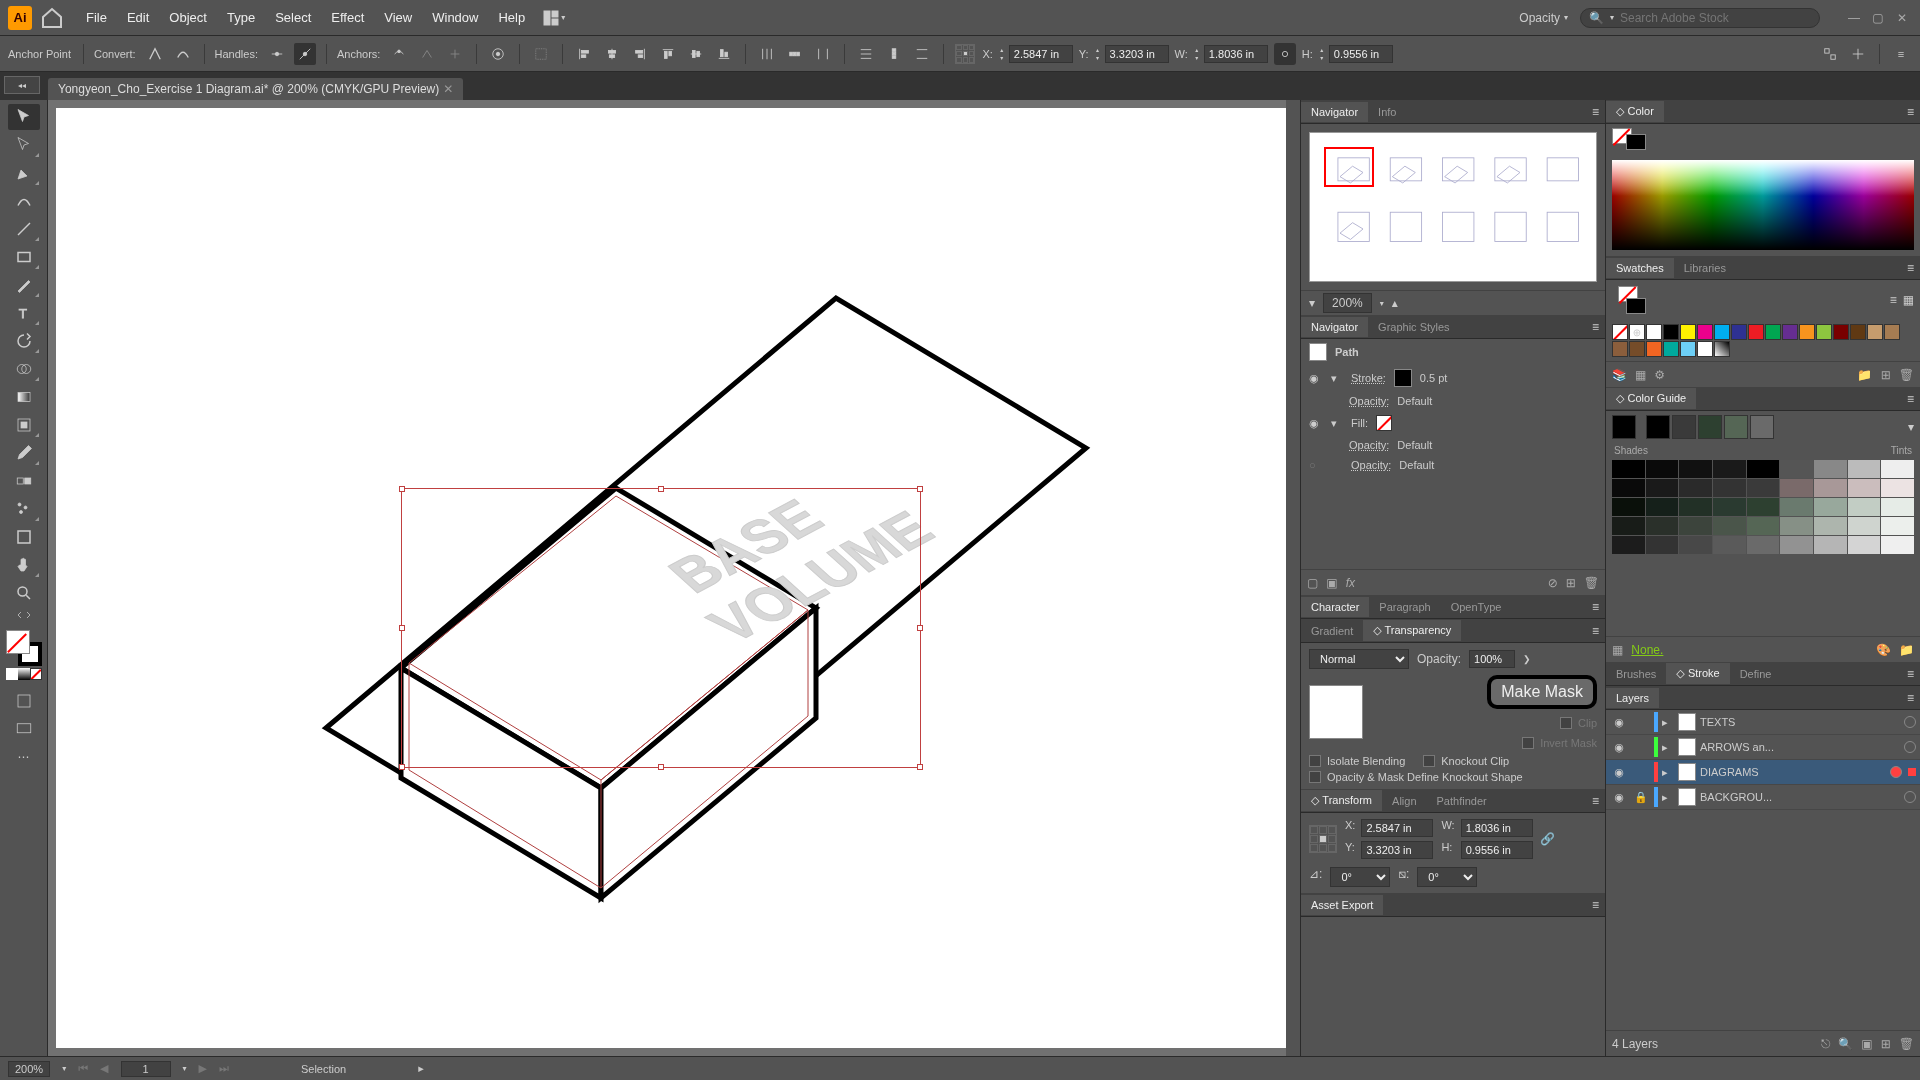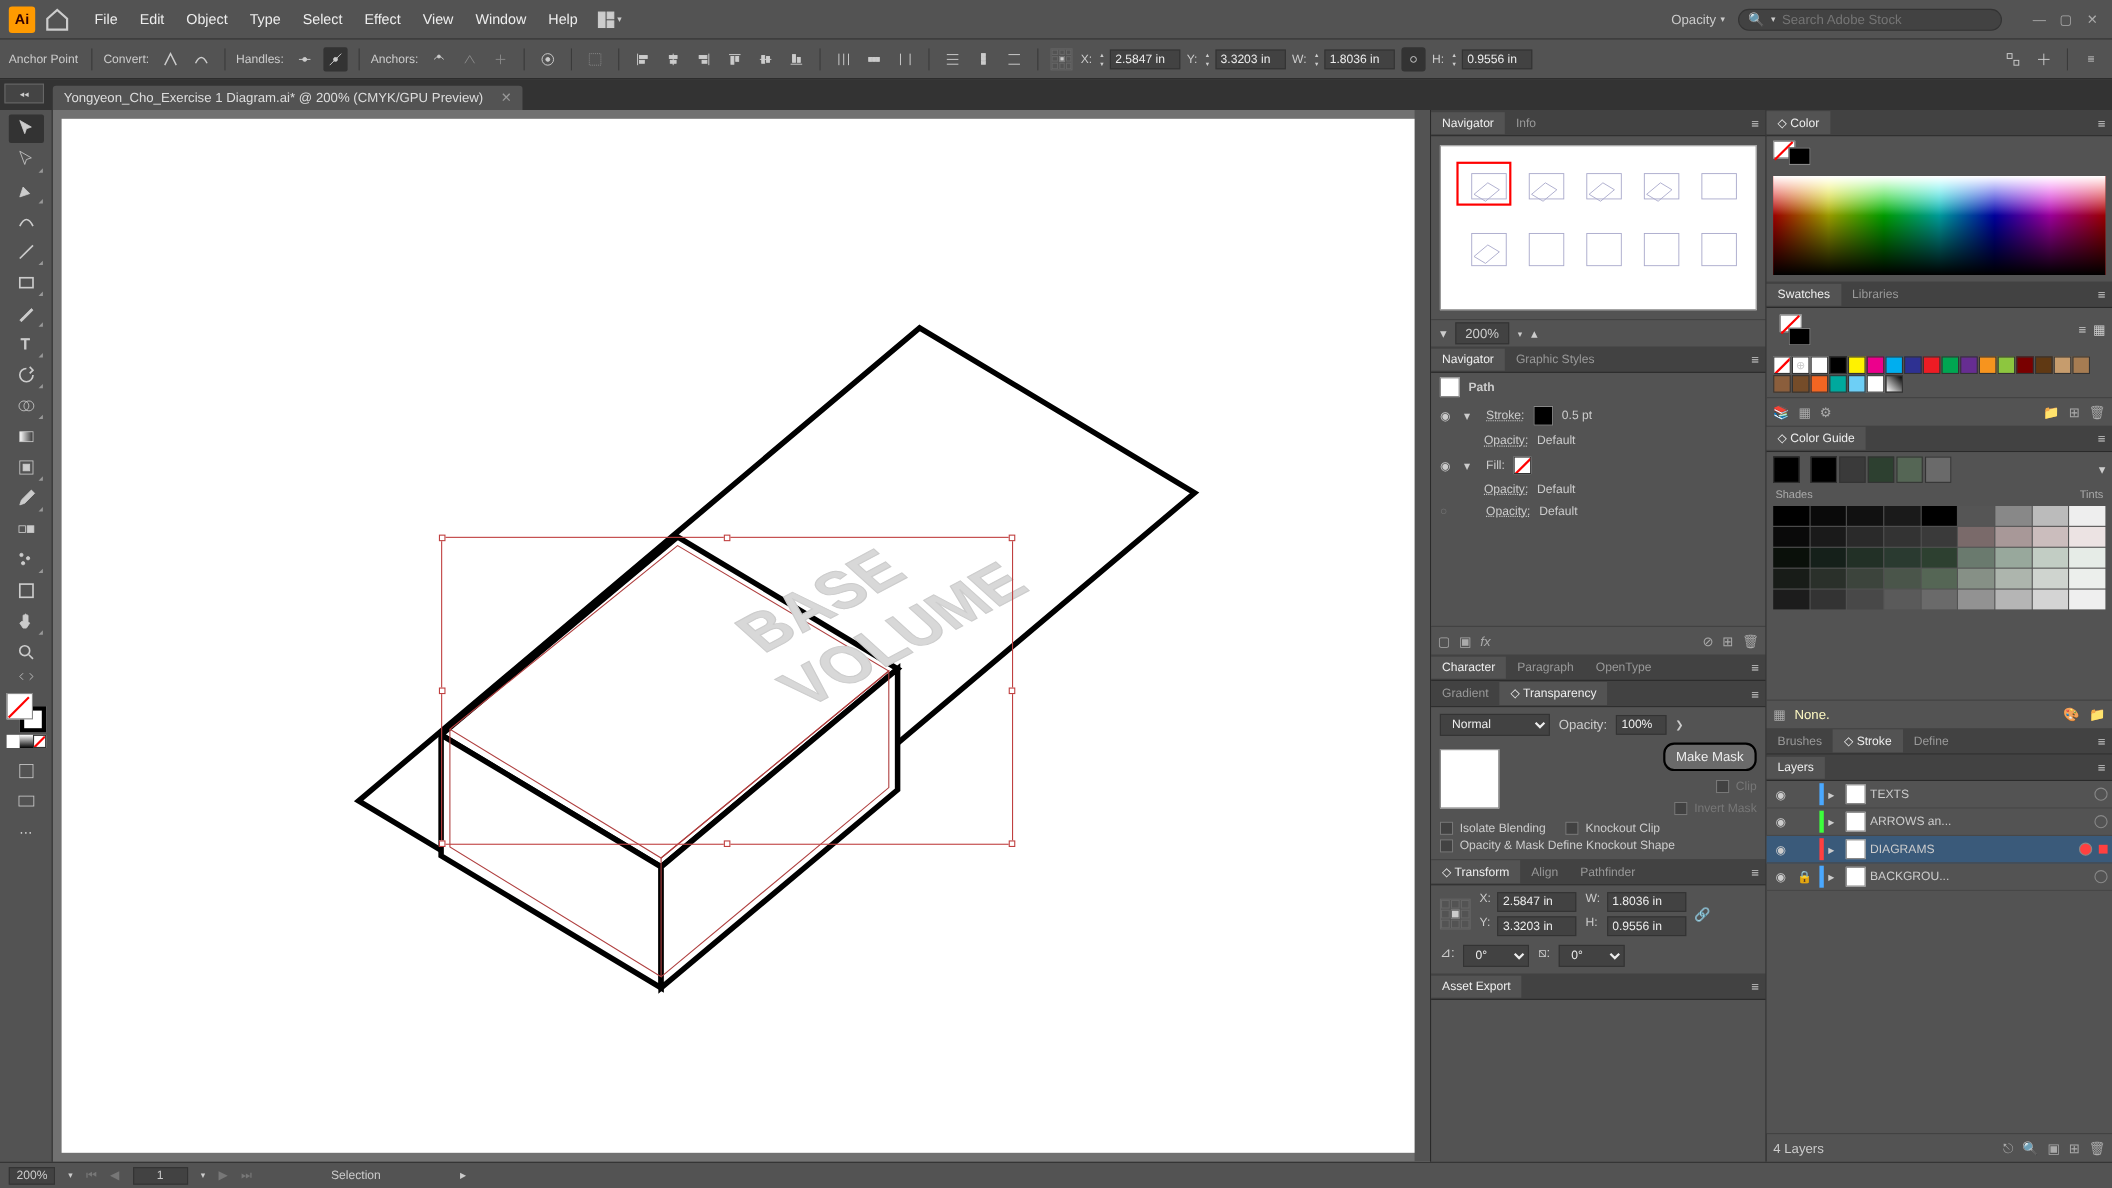--- a/index.html
+++ b/index.html
@@ -23,21 +23,21 @@
 .ctrl-btn { width: 22px; height: 22px; display: flex; align-items: center; justify-content: center; cursor: pointer; border-radius: 2px; }
 .ctrl-btn.active { background: #333; }
 .ctrl-sep { width: 1px; height: 20px; background: #3a3a3a; margin: 0 4px; }
 .ctrl-input { background: #424242; border: 1px solid #333; color: #eee; width: 64px; padding: 2px 4px; font-size: 11px; }
 .ctrl-field { display: flex; align-items: center; gap: 2px; }
 .ctrl-spin { display: flex; flex-direction: column; }
 .spin-btn { width: 10px; height: 8px; font-size: 6px; display: flex; align-items: center; justify-content: center; cursor: pointer; }
 
 
 .tabbar { height: 28px; background: #333; display: flex; align-items: flex-end; padding-left: 48px; position: relative; }
-.doc-tab { background: #535353; padding: 4px 10px; display: flex; align-items: center; gap: 16px; border-radius: 3px 3px 0 0; font-size: 12px; color: #ddd; }
+.doc-tab { background: #535353; padding: 4px 10px; display: flex; align-items: center; gap: 4px; border-radius: 3px 3px 0 0; font-size: 12px; color: #ddd; }
 .tab-close { cursor: pointer; color: #999; }
 .collapse-handle { position: absolute; left: 4px; top: 4px; width: 36px; height: 18px; background: #444; border: 1px solid #666; display: flex; align-items: center; justify-content: center; font-size: 8px; cursor: pointer; }
 
 
 .main { display: flex; height: calc(1080px - 36px - 36px - 28px - 24px); }
 
 
 .toolbox { width: 48px; background: #535353; display: flex; flex-direction: column; align-items: center; padding-top: 4px; border-right: 1px solid #2a2a2a; }
 .tool { width: 32px; height: 26px; display: flex; align-items: center; justify-content: center; margin-bottom: 2px; cursor: pointer; position: relative; border-radius: 2px; }
 .tool.active { background: #333; }
@@ -82,21 +82,21 @@
 .appear-underline { text-decoration: underline dotted; }
 .panel-footer { height: 26px; border-top: 1px solid #424242; display: flex; align-items: center; padding: 0 6px; gap: 8px; }
 .panel-footer .ico { cursor: pointer; color: #aaa; }
 .panel-footer .spacer { flex: 1; }
 
 
 .trans-body { padding: 6px 8px; }
 .trans-row { display: flex; align-items: center; gap: 8px; margin-bottom: 6px; }
 .trans-select { background: #424242; border: 1px solid #333; color: #eee; padding: 2px 6px; font-size: 11px; width: 100px; }
 .trans-preview { width: 54px; height: 54px; background: #fff; border: 1px solid #888; }
-.trans-btn { background: #6a6a6a; border: 2px solid #000000; padding: 4px 10px; cursor: pointer; color: #eee; font-size: 12px; border-radius: 10px; }
+.trans-btn { background: #6a6a6a; border: 4px solid #000000; padding: 4px 10px; cursor: pointer; color: #eee; font-size: 16px; border-radius: 10px; }
 .chk { display: flex; align-items: center; gap: 6px; font-size: 11px; margin-top: 4px; }
 .chk-box { width: 12px; height: 12px; border: 1px solid #777; background: #424242; cursor: pointer; }
 .xform-input { background: #424242; border: 1px solid #333; color: #eee; width: 72px; padding: 2px 4px; font-size: 11px; }
 .ref-grid { width: 28px; height: 28px; display: grid; grid-template-columns: repeat(3,1fr); grid-template-rows: repeat(3,1fr); gap: 1px; border: 1px solid #666; }
 .ref-grid div { background: #535353; border: 1px solid #666; cursor: pointer; }
 
 
 .color-spectrum { height: 90px; margin: 6px; background: linear-gradient(to bottom, rgba(255,255,255,0) 0%, rgba(0,0,0,1) 100%), linear-gradient(to right, #ff0000, #ffff00, #00ff00, #00ffff, #0000ff, #ff00ff, #ff0000); position: relative; }
 .color-spectrum::before { content:''; position:absolute; inset:0; background: linear-gradient(to bottom, rgba(255,255,255,1) 0%, rgba(255,255,255,0) 40%); }
 .color-swpair { margin: 4px 6px; position: relative; width: 34px; height: 22px; }
@@ -890,21 +890,21 @@
             <div class="guide-cell" style="background:#5a5a5a"></div>
             <div class="guide-cell" style="background:#6a6a6a"></div>
             <div class="guide-cell" style="background:#929292"></div>
             <div class="guide-cell" style="background:#b5b5b5"></div>
             <div class="guide-cell" style="background:#d4d4d4"></div>
             <div class="guide-cell" style="background:#efefef"></div>
         </div>
         <div style="height:80px;"></div>
         <div class="panel-footer">
           <span class="ico">▦</span>
-          <span style="color:#fef9c3;">None.</span>
+          <span style="color:#84cc16;text-decoration:underline;">None.</span>
           <span class="spacer"></span>
           <span class="ico">🎨</span>
           <span class="ico">📁</span>
         </div>
       </div>
 
       <div class="panel-tabs">
         <div class="panel-tab">Brushes</div>
         <div class="panel-tab active">◇ <span>Stroke</span></div>
         <div class="panel-tab">Define</div>

